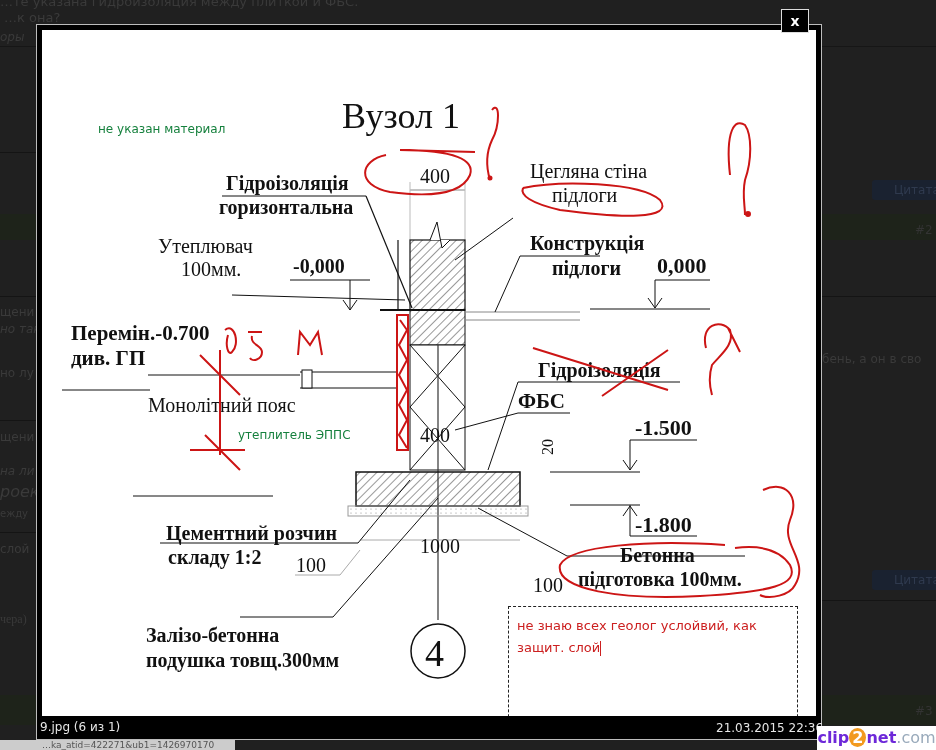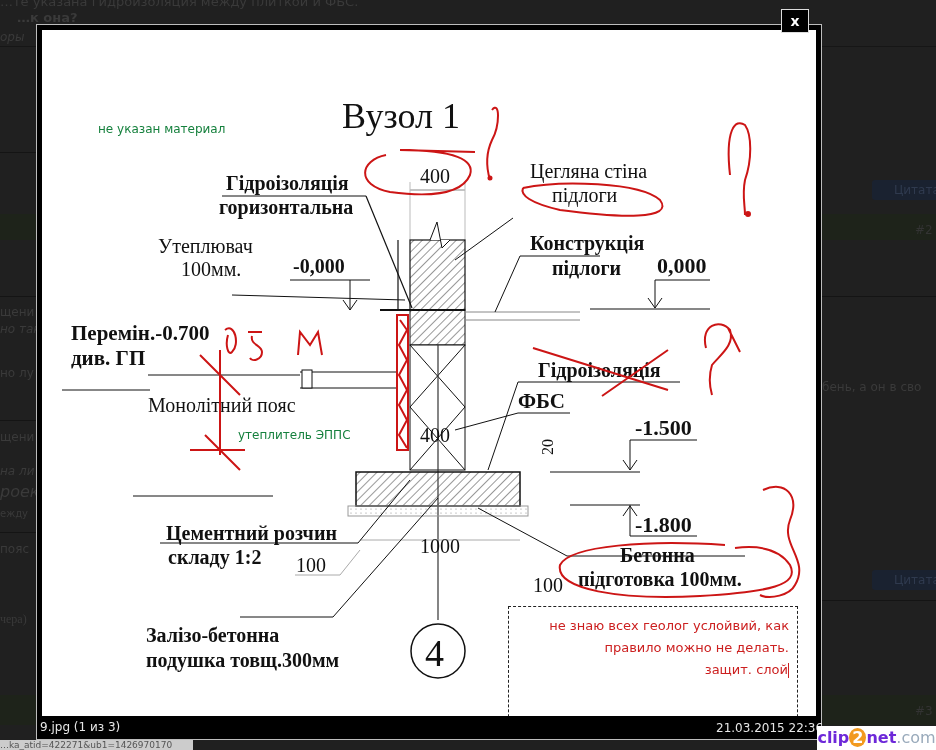--- a/index.html
+++ b/index.html
@@ -9,56 +9,56 @@
   .bg-hr { position:absolute; height:1px; background:#141414; }
   .bg-band { position:absolute; background:#1e231a; }
   .cite { position:absolute; height:20px; padding:0 6px 0 22px; background:#1a2230; color:#2f3a4e; font-size:12px; line-height:20px; border-radius:3px; }
   .postnum { position:absolute; color:#333; font-size:12px; }
   .frame { position:absolute; left:36px; top:24px; width:786px; height:716px; background:#000; border:1px solid #bdbdbd; box-sizing:border-box; }
   .canvas { position:absolute; left:42px; top:30px; width:774px; height:686px; background:#fff; overflow:hidden; }
   .caption-bar { position:absolute; left:37px; top:716px; width:784px; height:22px; background:#000; }
   .caption { position:absolute; left:40px; top:720px; color:#e6e6e6; font-size:12px; font-family:"DejaVu Sans", sans-serif; }
   .timestamp { position:absolute; left:716px; top:721px; color:#e6e6e6; font-size:12px; }
   .close-btn { position:absolute; left:781px; top:9px; width:28px; height:24px; background:#000; border:1px solid #ddd; color:#fff; font-weight:bold; font-size:14px; text-align:center; line-height:23px; box-sizing:border-box; cursor:pointer; }
-  .bottom-strip { position:absolute; left:0; top:740px; width:193px; height:10px; background:#ccc; color:#555; font-size:9px; line-height:10px; overflow:hidden; white-space:nowrap; }
+  .bottom-strip { position:absolute; left:0; top:740px; width:193px; height:10px; background:#ccc; color:#555; font-size:9px; line-height:10px; overflow:hidden; white-space:nowrap;padding-left:42px; }
   .clip2net { position:absolute; left:817px; top:726px; width:119px; height:24px; background:#fff; font-size:16px; line-height:24px; text-align:center; }
   .clip2net .a { color:#6d28d9; font-weight:bold; }
   .clip2net .two { color:#fff; background:#f29a1e; border-radius:50%; padding:0 3px; font-weight:bold; }
   .clip2net .b { color:#9ab; }
   svg text { font-family:"Liberation Serif", serif; }
   .note { position:absolute; color:#15803d; font-family:"DejaVu Sans", sans-serif; font-size:12px; }
-  .note-box { position:absolute; left:508px; top:606px; width:290px; height:126px; border:1px dashed #222; box-sizing:border-box; padding:8px 8px; color:#cc2020; font-size:13px; line-height:22px;text-align:right; }
+  .note-box { position:absolute; left:508px; top:606px; width:290px; height:126px; border:1px dashed #222; box-sizing:border-box; padding:8px 8px; color:#cc2020; font-size:13px; line-height:22px; }
   .cursor { display:inline-block; width:1px; height:15px; background:#cc2020; vertical-align:middle; }
 </style>
 </head>
 <body>
 
 <div class="bg">
   <div class="bg-line" style="left:0;top:-6px;">…те указана гидроизоляция между  плиткой  и ФБС.</div>
-  <div class="bg-line" style="left:17px;top:10px;font-weight:bold;">…к она?</div>
+  <div class="bg-line" style="left:4px;top:10px;">…к она?</div>
   <div class="bg-hr" style="left:0;top:46px;width:936px;background:#161616;"></div>
   <div class="bg-line" style="left:0;top:30px;font-size:12px;font-style:italic;">оры</div>
   <div class="bg-hr" style="left:0;top:152px;width:36px;"></div>
   <div class="bg-band" style="left:0;top:214px;width:36px;height:26px;"></div>
   <div class="bg-band" style="left:822px;top:214px;width:114px;height:26px;"></div>
   <div class="cite" style="left:872px;top:180px;">Цитата</div>
   <div class="postnum" style="left:915px;top:223px;">#2</div>
   <div class="bg-hr" style="left:0;top:296px;width:36px;"></div>
   <div class="bg-hr" style="left:822px;top:296px;width:114px;"></div>
   <div class="bg-line" style="left:0;top:305px;font-size:12px;">щени</div>
   <div class="bg-line" style="left:0;top:322px;font-size:12px;font-style:italic;">но так</div>
   <div class="bg-line" style="left:0;top:366px;font-size:12px;">но лу</div>
-  <div class="bg-line" style="left:822px;top:380px;font-size:12px;">бень, а он в сво</div>
+  <div class="bg-line" style="left:822px;top:352px;font-size:12px;">бень, а он в сво</div>
   <div class="bg-hr" style="left:0;top:420px;width:36px;"></div>
   <div class="bg-line" style="left:0;top:430px;font-size:12px;">щени</div>
   <div class="bg-line" style="left:0;top:447px;font-size:16px;font-style:italic;margin-top:35px;">роект</div>
   <div class="bg-line" style="left:0;top:464px;font-size:12px;font-style:italic;">на ли</div>
   <div class="bg-line" style="left:0;top:508px;font-size:10px;">ежду</div>
   <div class="bg-hr" style="left:0;top:532px;width:36px;"></div>
-  <div class="bg-line" style="left:0;top:542px;font-size:12px;">пояс</div>
+  <div class="bg-line" style="left:0;top:542px;font-size:12px;">слой</div>
   <div class="cite" style="left:872px;top:570px;">Цитата</div>
   <div class="bg-hr" style="left:822px;top:600px;width:114px;"></div>
   <div class="bg-line" style="left:0;top:612px;font-size:12px;font-family:Liberation Serif, serif;">чера)</div>
   <div class="bg-band" style="left:0;top:695px;width:36px;height:30px;"></div>
   <div class="bg-band" style="left:822px;top:695px;width:114px;height:30px;"></div>
   <div class="postnum" style="left:915px;top:704px;">#3</div>
 </div>
 
 <div class="frame"></div>
 <div class="canvas">
@@ -188,26 +188,25 @@
       <path d="M397,315 L408,315 L408,450 L397,450 Z M400,320 L407,330 L399,345 L407,360 L399,375 L407,390 L399,405 L407,420 L399,435 L407,448"></path>
       <path d="M763,490 C785,480 800,495 790,520 C780,545 810,560 795,585 C790,595 770,600 760,595 M725,545 C650,540 570,545 560,565 C555,590 620,600 700,596 C770,592 800,585 790,565 C780,550 760,545 735,548"></path>
     </g>
   </svg>
   <div class="note" style="left:56px;top:92px;">не указан материал</div>
   <div class="note" style="left:196px;top:398px;">утеплитель ЭППС</div>
 </div>
 
 <div class="note-box">
   <div>не знаю всех геолог услойвий, как</div>
-  <div>правило можно не делать.</div>
   <div><span>защит. слой</span><span class="cursor"></span></div>
 </div>
 
 <div class="caption-bar"></div>
-<div class="caption">9.jpg (1 из 3)</div>
+<div class="caption">9.jpg (6 из 1)</div>
 <div class="timestamp">21.03.2015 22:36</div>
 
 <div class="close-btn">x</div>
 
 <div class="bottom-strip">…ka_atid=422271&amp;ub1=1426970170</div>
 
 <div class="clip2net">
   <span class="a">clip</span><span class="two">2</span><span class="a">net</span><span class="b">.com</span>
 </div>
 

